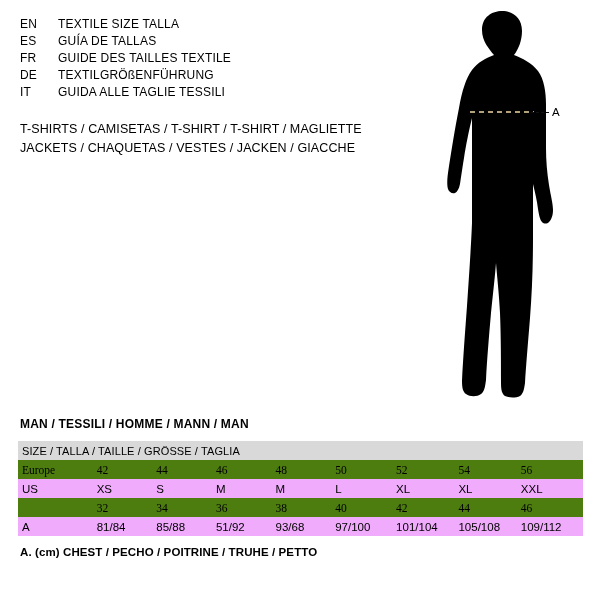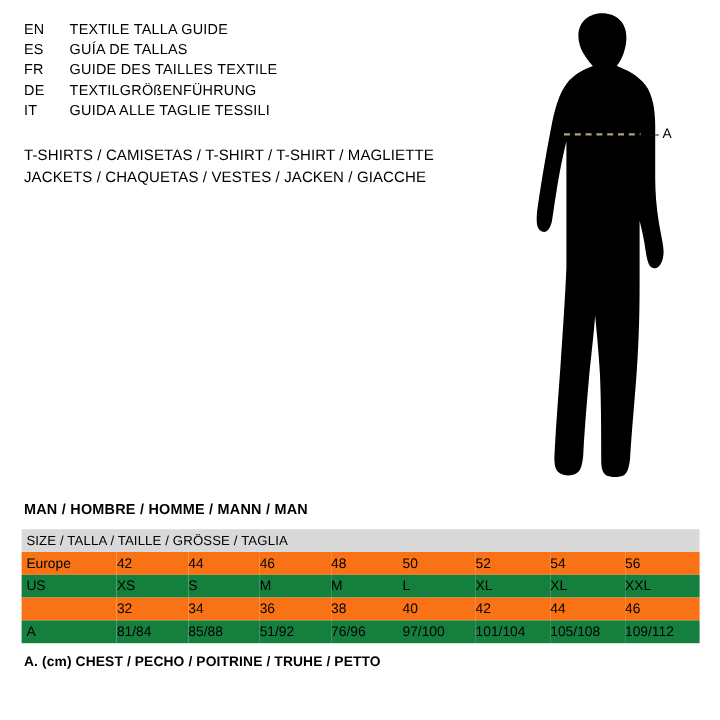--- a/index.html
+++ b/index.html
@@ -113,24 +113,25 @@
     vertical-align: middle;
     white-space: nowrap;
   }
   .size-table tr.row-head td {
     background: #d9d9d9;
     font-size: 11px;
     letter-spacing: 0.1px;
     padding-left: 4px;
   }
   .size-table tr.shaded td {
-    background: #15803d;
+    background: #f0abfc;
   }
   .size-table tr.plain td {
-    background: #f97316;
+    background: #4d7c0f;
+    font-family: Liberation Serif, serif;
   }
   .size-table td.c-label {
     width: 86px;
     padding-left: 4px;
   }
   .size-table td.c-val {
     width: 68px;
     text-align: left;
   }
 
@@ -146,21 +147,21 @@
   }
 </style>
 </head>
 <body>
 
 <div class="page">
 
   <div class="lang-block">
     <div class="lang-row">
       <span class="lang-code">EN</span>
-      <span class="lang-text">TEXTILE TALLA GUIDE</span>
+      <span class="lang-text">TEXTILE SIZE TALLA</span>
     </div>
     <div class="lang-row">
       <span class="lang-code">ES</span>
       <span class="lang-text">GUÍA DE TALLAS</span>
     </div>
     <div class="lang-row">
       <span class="lang-code">FR</span>
       <span class="lang-text">GUIDE DES TAILLES TEXTILE</span>
     </div>
     <div class="lang-row">
@@ -220,21 +221,21 @@
         C 68 54, 76 50, 84 47
         C 79 41, 72 33, 72 22
         Z
       "></path>
       <line x1="60" y1="104" x2="124" y2="104" stroke="#b3a179" stroke-width="2" stroke-dasharray="5,4"></line>
     </svg>
   </div>
   <div class="dash-a"></div>
   <div class="label-a">A</div>
 
-  <div class="man-header">MAN / HOMBRE / HOMME / MANN / MAN</div>
+  <div class="man-header">MAN / TESSILI / HOMME / MANN / MAN</div>
 
   <table class="size-table">
     <tbody>
       <tr class="row-head">
         <td colspan="9">SIZE / TALLA / TAILLE / GRÖSSE / TAGLIA</td>
       </tr>
 
       <tr class="plain">
         <td class="c-label">Europe</td>
         <td class="c-val">42</td>
@@ -269,21 +270,21 @@
         <td class="c-val">42</td>
         <td class="c-val">44</td>
         <td class="c-val">46</td>
       </tr>
 
       <tr class="shaded">
         <td class="c-label">A</td>
         <td class="c-val">81/84</td>
         <td class="c-val">85/88</td>
         <td class="c-val">51/92</td>
-        <td class="c-val">76/96</td>
+        <td class="c-val">93/68</td>
         <td class="c-val">97/100</td>
         <td class="c-val">101/104</td>
         <td class="c-val">105/108</td>
         <td class="c-val">109/112</td>
       </tr>
     </tbody>
   </table>
 
   <div class="footnote">A. (cm) CHEST / PECHO / POITRINE / TRUHE / PETTO</div>
 

